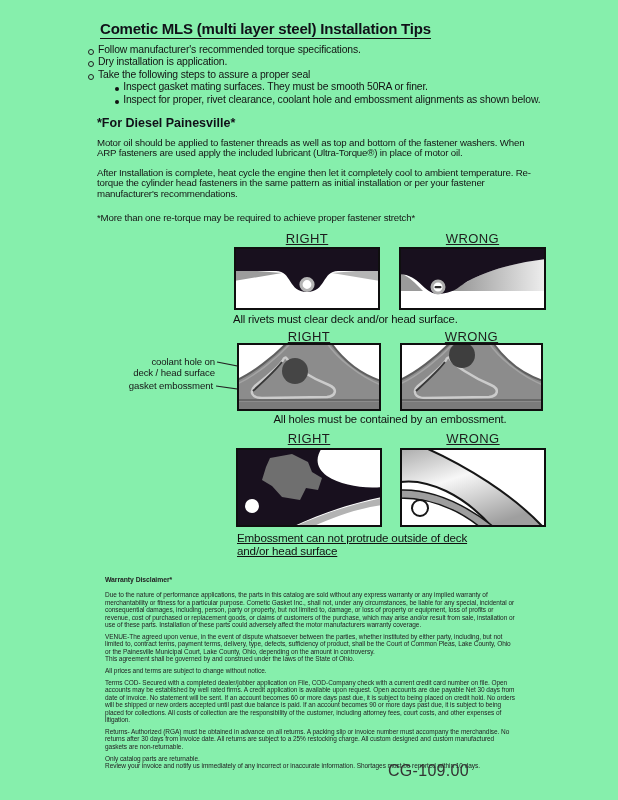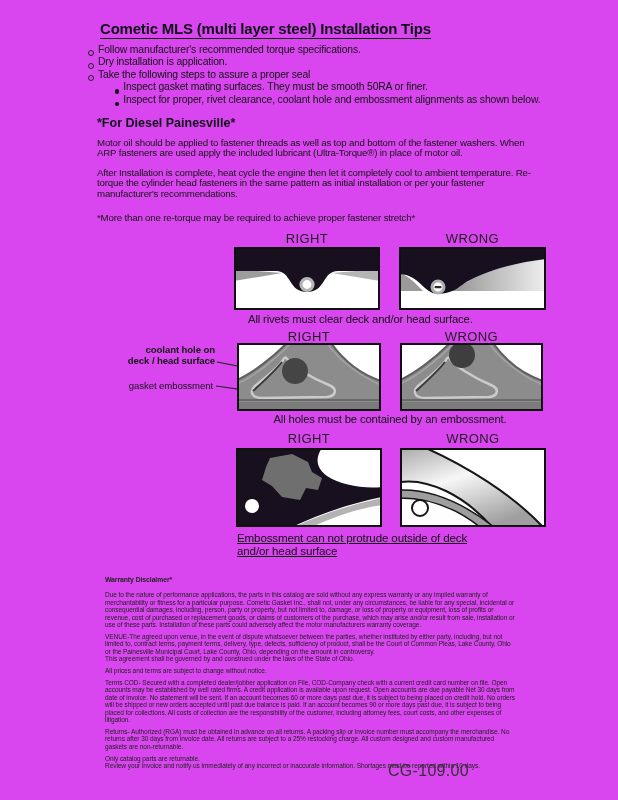--- a/index.html
+++ b/index.html
@@ -1,38 +1,38 @@
 <!DOCTYPE html>
 <html><head>
 <meta charset="utf-8">
 <style>
   html,body{margin:0;padding:0;background:#ffffff;}
   #page{
-    position:relative;width:618px;height:800px;background:#d946ef;overflow:hidden;
+    position:relative;width:618px;height:800px;background:#86efac;overflow:hidden;
     font-family:"Liberation Sans","DejaVu Sans",sans-serif;color:#111;
   }
   .abs{position:absolute;}
   
   .doc-title{
     left:100px;top:20px;font-size:15px;font-weight:bold;letter-spacing:-0.2px;
     border-bottom:1.6px solid #111;padding-bottom:1px;color:#101018;
   }
   
   .bullets{left:88px;top:44px;width:470px;}
-  .b-row{display:flex;align-items:flex-end;line-height:12.4px;font-size:10.4px;letter-spacing:-0.15px;color:#121212;}
+  .b-row{display:flex;align-items:center;line-height:12.4px;font-size:10.4px;letter-spacing:-0.15px;color:#121212;}
   .b-row .marker-o{flex:0 0 auto;width:4px;height:4px;border:1.1px solid #222;border-radius:50%;margin:3.6px 4px 0 0;}
   .b-sub{margin-left:27px;}
   .b-sub .marker-d{flex:0 0 auto;width:4.2px;height:4.2px;background:#111;border-radius:50%;margin:3.8px 4px 0 0;}
   
   .diesel{left:97px;top:116px;width:434px;}
   .diesel h2{font-size:12.5px;font-weight:bold;margin:0 0 8px 0;color:#101018;}
   .diesel p{font-size:9.7px;line-height:10.4px;letter-spacing:-0.18px;margin:0 0 9px 0;color:#151515;}
   .diesel .note{margin-top:14px;}
   
-  .fig-label{font-size:13px;letter-spacing:0.4px;color:#1d1d1d;text-align:center;}
+  .fig-label{font-size:13px;letter-spacing:0.4px;color:#1d1d1d;text-align:center;text-decoration:underline;}
   .fig-caption{font-size:11.3px;letter-spacing:-0.15px;color:#111;}
   .callout{font-size:9.6px;letter-spacing:-0.1px;color:#161616;text-align:right;line-height:11px;}
   .panel{display:block;}
   .pre{white-space:pre-line;text-decoration:underline;}
   
   .legal{left:105px;top:576px;width:412px;color:#222;}
   .legal .lg-head{font-size:6.8px;font-weight:bold;margin:0 0 8px 0;}
   .legal p{font-size:6.5px;line-height:7.4px;letter-spacing:-0.05px;margin:0 0 4.5px 0;white-space:pre-line;}
   .footer-code{left:388px;top:762px;font-size:16px;color:#333;letter-spacing:0.3px;}
 </style>
@@ -95,26 +95,26 @@
     <rect x="0" y="0" width="147" height="63" fill="#ffffff"></rect>
     <path d="M0,26 C8,28 14,34 20,40 L24,44 L0,44 Z" fill="#9a9a9a"></path>
     <path d="M147,12 C113,16 89,24 73,32 C62,38 56,42 48,44 L147,44 Z" fill="url(#g1w)"></path>
     <rect x="2" y="44" width="143" height="17" fill="#ffffff"></rect>
     <path d="M0,0 H147 V12 C113,16 89,24 73,32 C60,38 58,46 39,47 C23,46 22,28 0,27 Z" fill="#18101e"></path>
     <circle cx="39" cy="40" r="6" fill="#ffffff" stroke="#adadad" stroke-width="3"></circle>
     <rect x="35.5" y="39" width="7" height="2.2" rx="1" fill="#2a2a2a"></rect>
     <rect x="1" y="1" width="145" height="61" fill="none" stroke="#0f0f0f" stroke-width="2"></rect>
   </svg>
 
-  <div class="abs fig-caption" style="left:248px;top:313px;">All rivets must clear deck and/or head surface.</div>
+  <div class="abs fig-caption" style="left:233px;top:313px;">All rivets must clear deck and/or head surface.</div>
 
   <div class="abs fig-label" style="left:237px;top:329px;width:144px;">RIGHT</div>
   <div class="abs fig-label" style="left:400px;top:329px;width:143px;">WRONG</div>
 
-  <div class="abs callout" style="left:85px;top:344px;width:130px;font-weight:bold;">
+  <div class="abs callout" style="left:85px;top:356px;width:130px;">
     <div>coolant hole on</div>
     <div>deck / head surface</div>
   </div>
   <div class="abs callout" style="left:82px;top:380px;width:131px;">gasket embossment</div>
 
   <svg class="abs" style="left:80px;top:340px;" width="240" height="70" viewBox="0 0 240 70">
     <line x1="137" y1="22" x2="213" y2="37" stroke="#222" stroke-width="1.2"></line>
     <line x1="136" y1="46" x2="178" y2="52" stroke="#222" stroke-width="1.2"></line>
   </svg>
 

